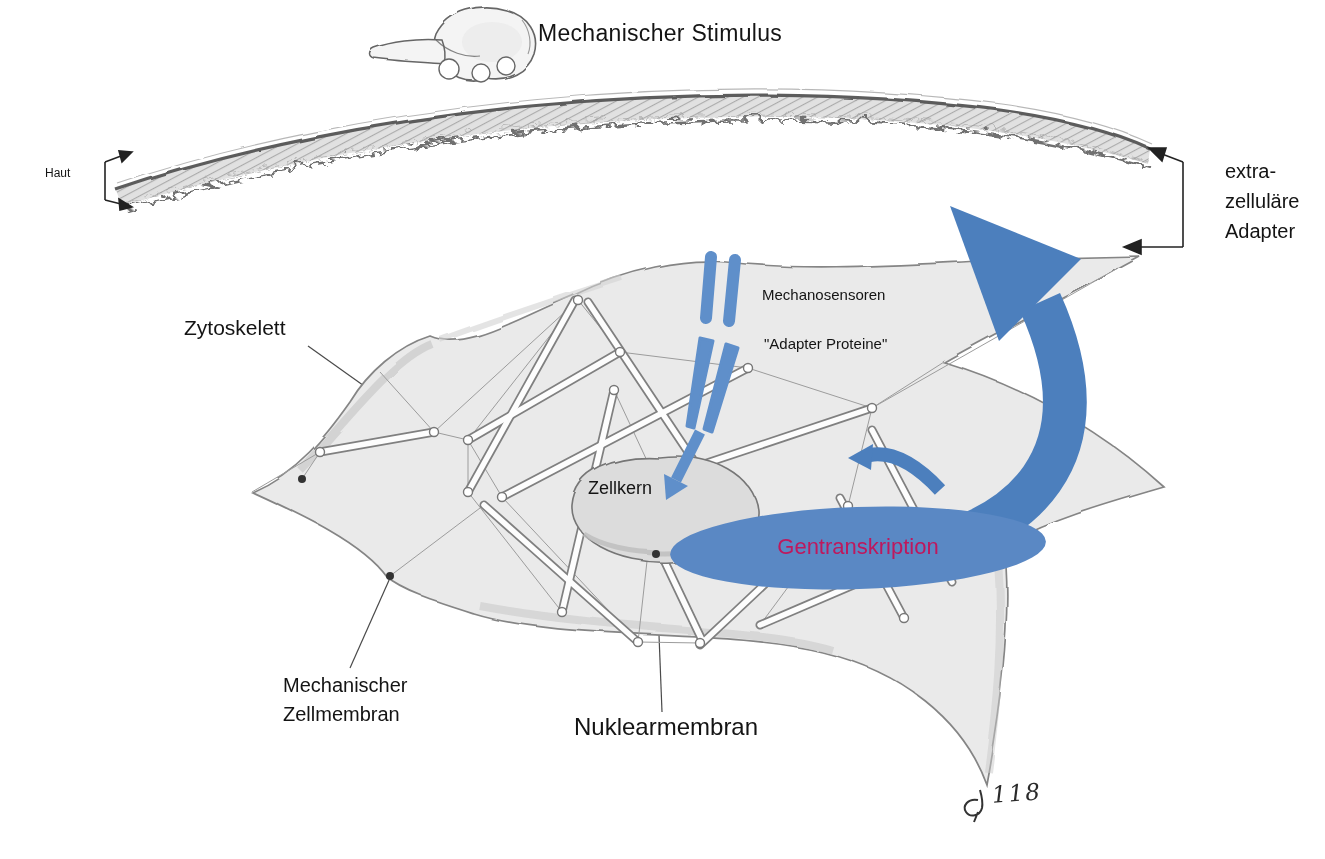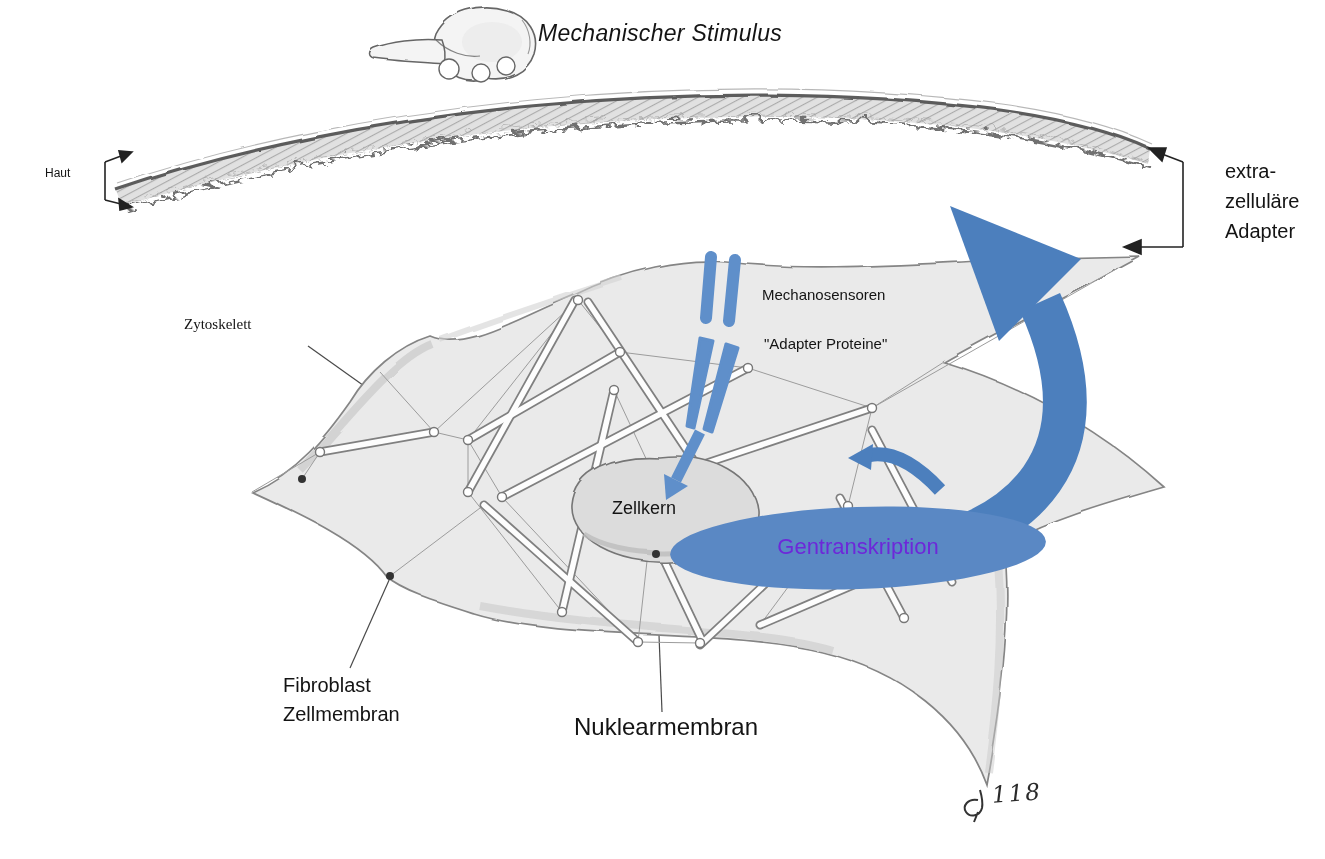--- a/index.html
+++ b/index.html
@@ -9,25 +9,25 @@
     background:#ffffff;
     overflow:hidden;
     font-family:"Liberation Sans", sans-serif;
     color:#141414;
   }
   .stage svg{position:absolute;left:0;top:0;}
   .lbl{position:absolute;white-space:nowrap;color:#141414;}
   .lbl-title{font-size:23px;letter-spacing:.3px;}
   .lbl-haut{font-size:12px;}
   .lbl-ecm{font-size:20px;line-height:30px;margin-left:33px;}
-  .lbl-zyto{font-size:15px;font-family:Liberation Serif, serif;}
+  .lbl-zyto{font-size:21px;}
   .lbl-mech{font-size:15px;}
   .lbl-adapter{font-size:15px;}
   .lbl-zellkern{font-size:18px;}
-  .lbl-gen{font-size:22px;color:#6d28d9;text-align:center;width:360px;}
+  .lbl-gen{font-size:22px;color:#be185d;text-align:center;width:360px;}
   .lbl-zellmembran{font-size:20px;line-height:29px;}
   .lbl-nuklear{font-size:24px;}
   .lbl-sig{font-family:"DejaVu Serif", serif;font-style:italic;font-size:23px;color:#2a2a2a;transform:rotate(-4deg);letter-spacing:2px;}
 </style>
 </head>
 <body>
 
 <div class="stage">
 
 <svg width="1325" height="859" viewBox="0 0 1325 859">
@@ -231,42 +231,42 @@
   <g fill="#4c7fbd">
     <path d="M 940,490 C 912,460 888,452 870,455" fill="none" stroke="#4c7fbd" stroke-width="14"></path>
     <polygon points="848,458 873,444 871,470"></polygon>
   </g>
 
   <g stroke="#333" stroke-width="2" fill="none">
     <path d="M 978,800 c -10,-2 -16,6 -12,12 c 4,6 14,4 16,-4 c 1,-5 0,-11 -2,-18 m -2,22 l -4,10"></path>
   </g>
 </svg>
 
-<div class="lbl lbl-title" style="left:538px;top:20px;font-style:italic;">Mechanischer Stimulus</div>
+<div class="lbl lbl-title" style="left:538px;top:20px;">Mechanischer Stimulus</div>
 
 <div class="lbl lbl-haut" style="left:45px;top:166px;">Haut</div>
 
 <div class="lbl lbl-ecm" style="left:1192px;top:156px;">
   <div>extra-</div>
   <div>zelluläre</div>
   <div>Adapter</div>
 </div>
 
 <div class="lbl lbl-zyto" style="left:184px;top:316px;">Zytoskelett</div>
 
 <div class="lbl lbl-mech" style="left:762px;top:286px;">Mechanosensoren</div>
 
 <div class="lbl lbl-adapter" style="left:764px;top:335px;">"Adapter Proteine"</div>
 
-<div class="lbl lbl-zellkern" style="left:588px;top:498px;margin-left:24px;">Zellkern</div>
+<div class="lbl lbl-zellkern" style="left:588px;top:478px;">Zellkern</div>
 
 <div class="lbl lbl-gen" style="left:678px;top:534px;">Gentranskription</div>
 
 <div class="lbl lbl-zellmembran" style="left:283px;top:671px;">
-  <div>Fibroblast</div>
+  <div>Mechanischer</div>
   <div>Zellmembran</div>
 </div>
 
 <div class="lbl lbl-nuklear" style="left:574px;top:713px;">Nuklearmembran</div>
 
 <div class="lbl lbl-sig" style="left:992px;top:780px;">118</div>
 
 </div>
 
 </body></html>

